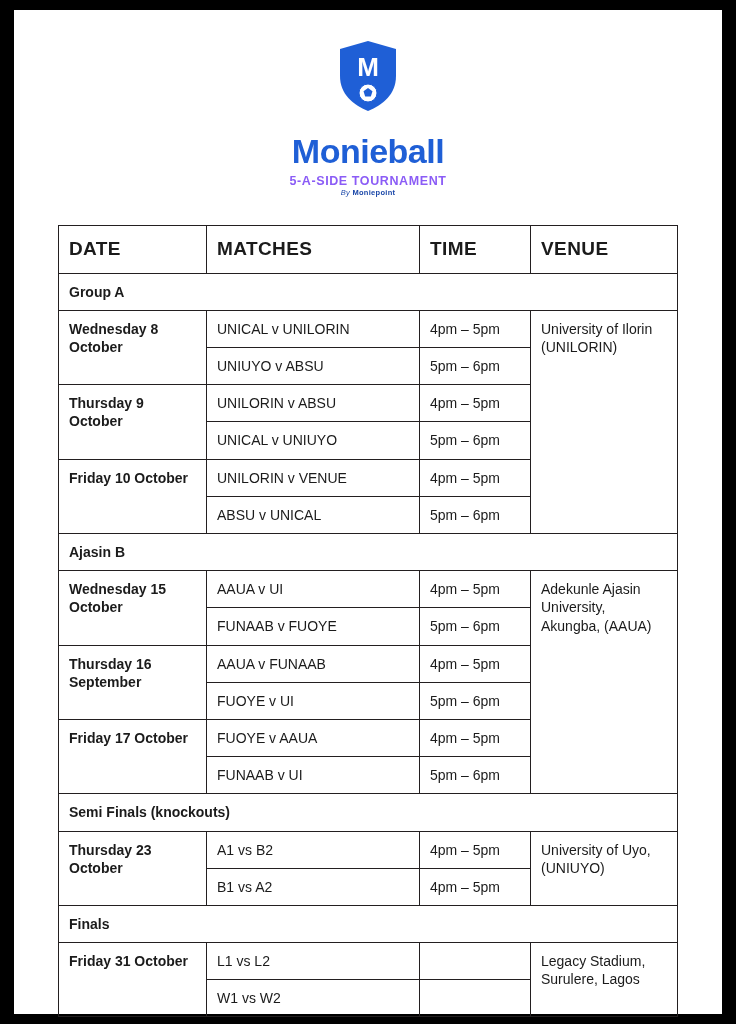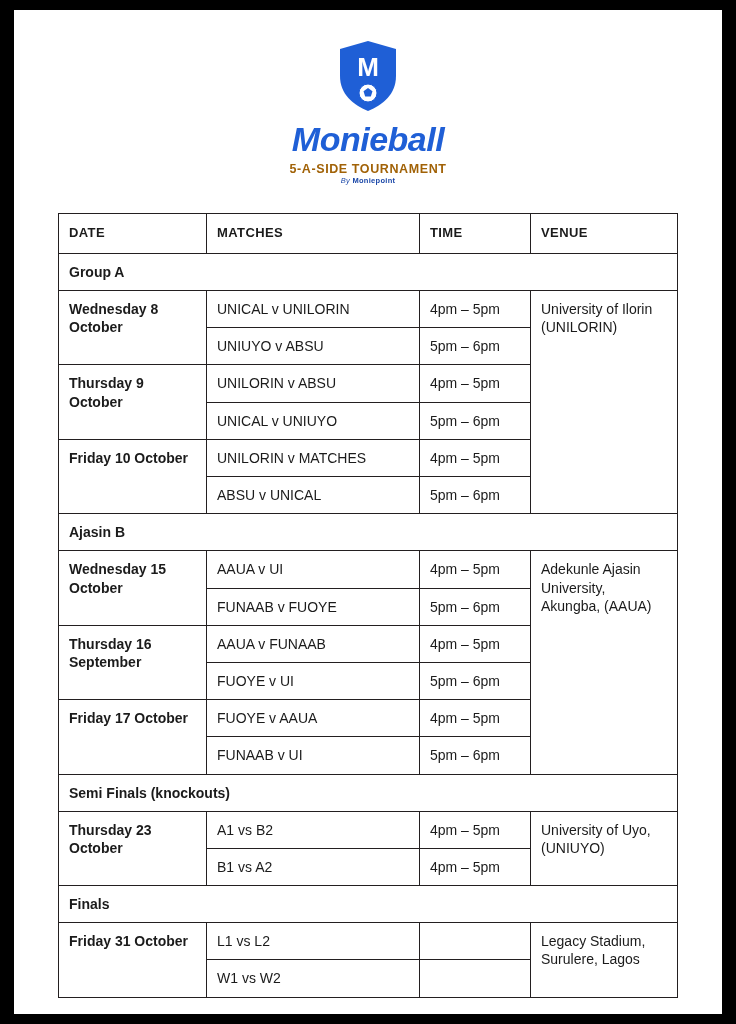--- a/index.html
+++ b/index.html
@@ -27,33 +27,32 @@
     text-align: center;
   }
   .shield {
     width: 62px;
     height: 72px;
     margin: 0 auto;
     position: relative;
   }
   .shield svg { display: block; }
   .brand-name {
-    margin-top: 10px;
+    margin-top: 22px;
     font-size: 34px;
     font-weight: bold;
     color: #1f5fd6;
     letter-spacing: -0.5px;
     line-height: 1;
-    font-style: italic;
   }
   .brand-sub {
     margin-top: 6px;
     font-size: 12.5px;
     font-weight: bold;
-    color: #a16207;
+    color: #8b5cf6;
     letter-spacing: 0.6px;
   }
   .brand-by {
     font-size: 7.5px;
     color: #1a47a8;
     letter-spacing: 0.3px;
     font-weight: bold;
   }
   .brand-by .by-word {
     font-weight: normal;
@@ -71,21 +70,21 @@
     border: 1px solid #231f20;
     padding: 9px 10px;
     text-align: left;
     vertical-align: top;
     font-size: 14px;
     color: #1b1b1b;
     line-height: 1.3;
   }
   table.schedule th {
     font-weight: bold;
-    font-size: 13px;
+    font-size: 19px;
     letter-spacing: 0.4px;
     padding-top: 11px;
     padding-bottom: 11px;
   }
   col.c-date { width: 148px; }
   col.c-match { width: 213px; }
   col.c-time { width: 111px; }
   col.c-venue { width: 147px; }
 
   td.group-head, th.group-head {
@@ -158,21 +157,21 @@
           <td class="date-cell" rowspan="2">Thursday 9 October</td>
           <td>UNILORIN v ABSU</td>
           <td>4pm – 5pm</td>
         </tr>
         <tr>
           <td>UNICAL v UNIUYO</td>
           <td>5pm – 6pm</td>
         </tr>
         <tr>
           <td class="date-cell" rowspan="2">Friday 10 October</td>
-          <td>UNILORIN v MATCHES</td>
+          <td>UNILORIN v VENUE</td>
           <td>4pm – 5pm</td>
         </tr>
         <tr>
           <td>ABSU v UNICAL</td>
           <td>5pm – 6pm</td>
         </tr>
         <tr>
           <td class="group-head" colspan="4">Ajasin B</td>
         </tr>
         <tr>

